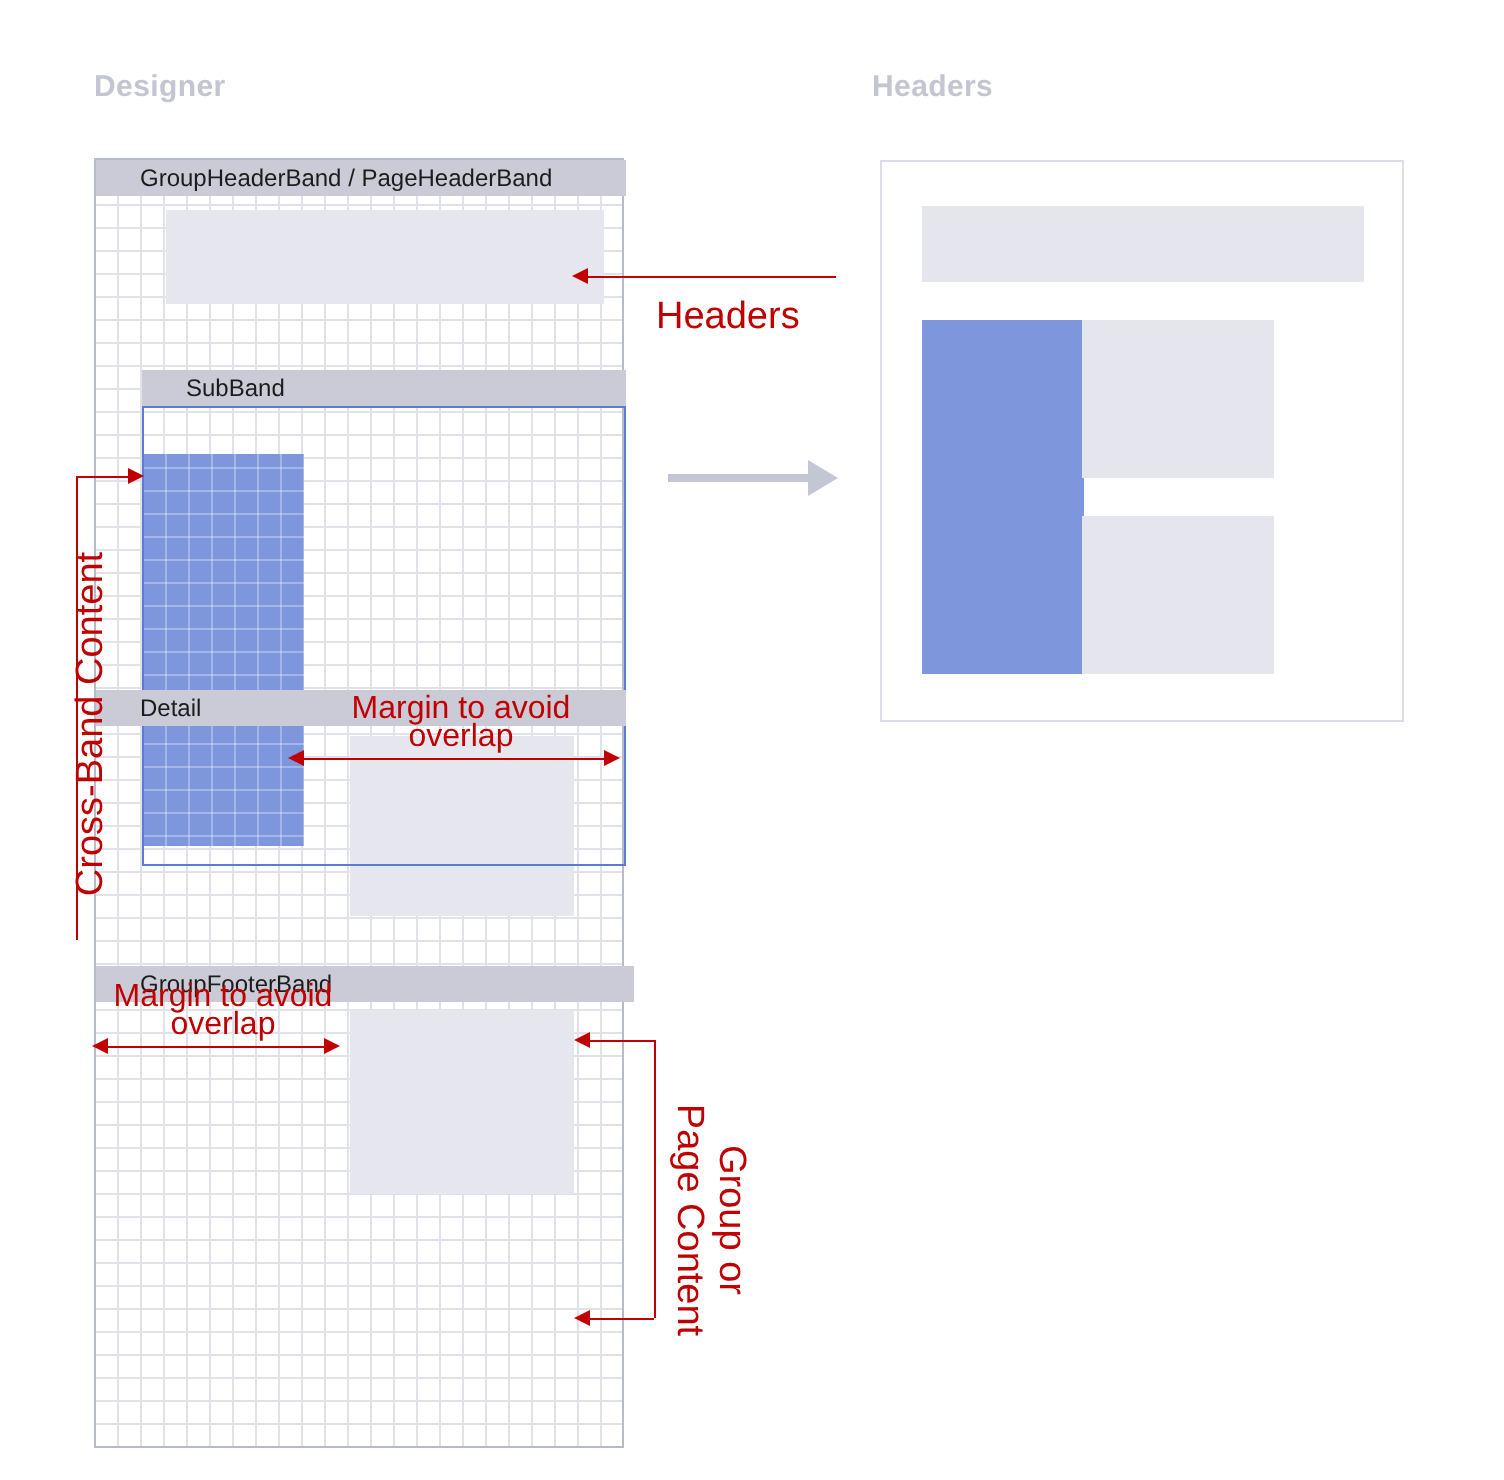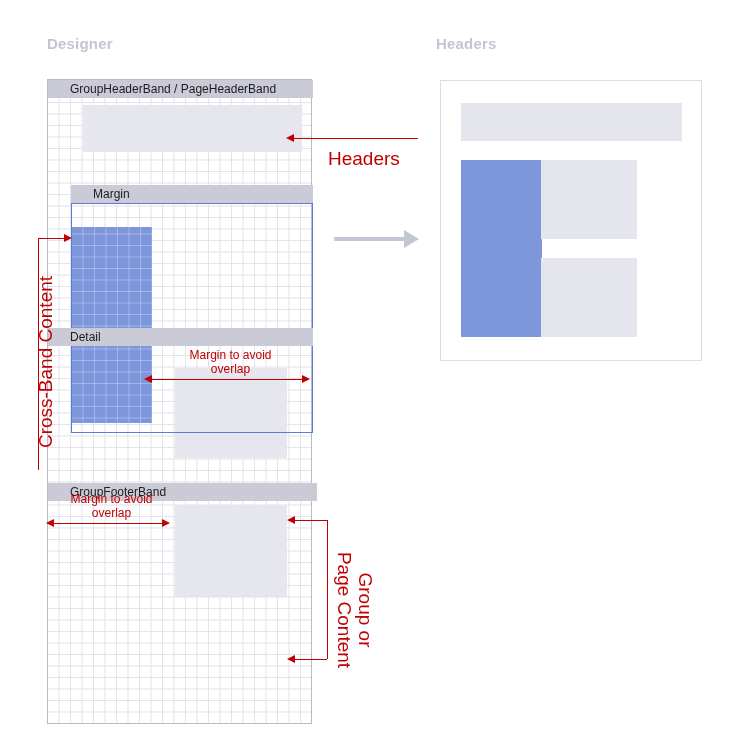--- a/index.html
+++ b/index.html
@@ -52,21 +52,21 @@
     background:#cacbd6;
     box-sizing:border-box;
     display:flex;align-items:center;
     color:#1c1c1c;
     font-size:12px;
     padding-left:22px;
     z-index:3;
   }
   #band-groupheader{top:0px;width:265px;}
   #band-subband{top:105px;left:23px;width:242px;}
-  #band-detail{top:248px;width:265px;}
+  #band-detail{top:265px;width:265px;}
   #band-groupfooter{top:403px;width:269px;}
 
   
   .shade{
     position:absolute;
     background:#e6e7ee;
     z-index:1;
   }
   #shade-header{left:35px;top:25px;width:219px;height:47px;}
   #shade-detail{left:127px;top:288px;width:112px;height:90px;}
@@ -94,21 +94,21 @@
     position:absolute;left:0;top:0;right:0;bottom:0;
     background-image:
       linear-gradient(to right, rgba(255,255,255,.30) 1px, transparent 1px),
       linear-gradient(to bottom, rgba(255,255,255,.30) 1px, transparent 1px);
     background-size:11.5px 11.5px;
     background-position:-1px -5px;
   }
   .ann-text{
     position:absolute;
     color:#c00000;
-    font-size:12px;
+    font-size:16px;
     line-height:14px;
     text-align:center;
     white-space:pre;
     z-index:6;
   }
   .hline{position:absolute;height:0;border-top:1.6px solid #c00000;z-index:6;}
   .vline{position:absolute;width:0;border-left:1.6px solid #c00000;z-index:6;}
   .arrow-l{
     position:absolute;width:0;height:0;
     border-top:4px solid transparent;
@@ -226,21 +226,21 @@
 
     <div id="subband-frame"></div>
     <div id="crossband-block">
       <div class="cbgrid"></div>
     </div>
 
     <div class="band-header" id="band-groupheader">
       <span>GroupHeaderBand / PageHeaderBand</span>
     </div>
     <div class="band-header" id="band-subband">
-      <span>Margin</span>
+      <span>SubBand</span>
     </div>
     <div class="band-header" id="band-detail">
       <span>Detail</span>
     </div>
     <div class="band-header" id="band-groupfooter">
       <span>GroupFooterBand</span>
     </div>
   </div>
 
   <div class="ann-text" id="headers-label">Headers</div>

